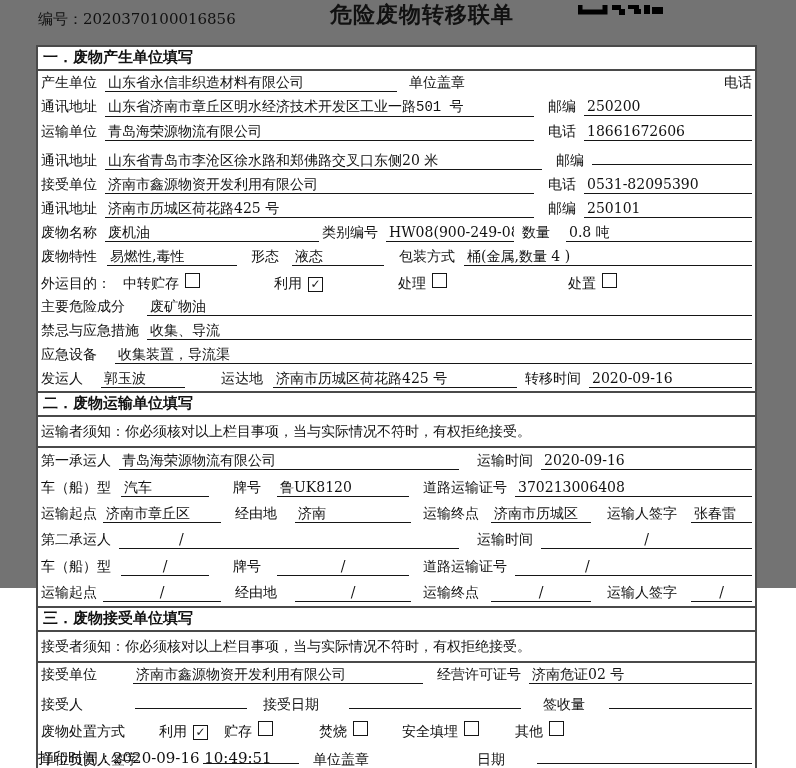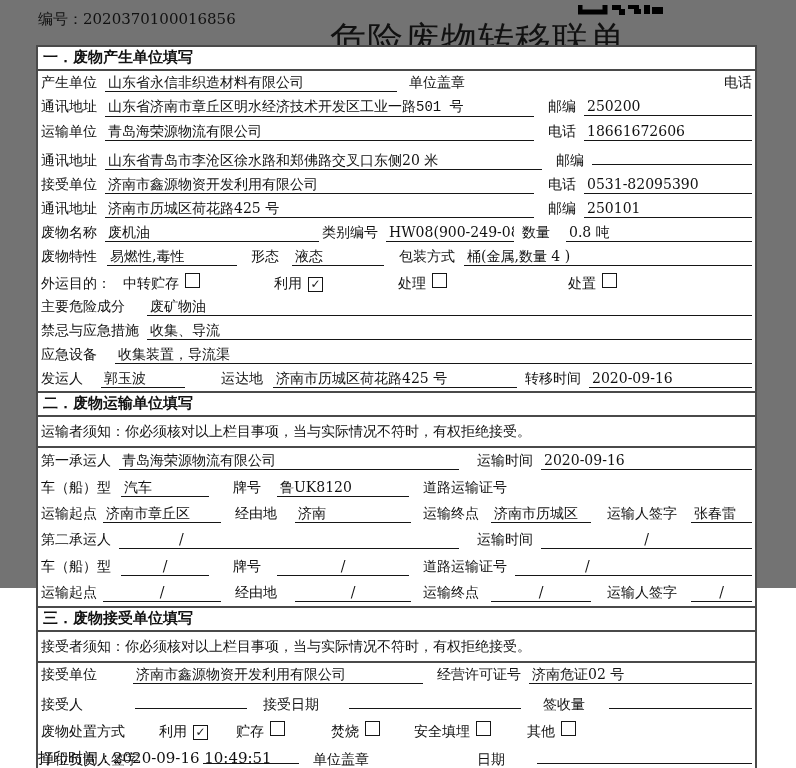--- a/index.html
+++ b/index.html
@@ -1,20 +1,20 @@
 <!DOCTYPE html>
 <html><head>
 <meta charset="utf-8">
 <style>
   html,body{margin:0;padding:0;}
   body{width:796px;height:768px;background:#ffffff;overflow:hidden;
        font-family:"DejaVu Serif","Liberation Serif",serif;color:#111;}
   .page{position:relative;width:796px;height:588px;background:#737373;padding-left:9px;}
   .serial{position:absolute;left:38px;top:10px;font-size:15px;white-space:nowrap;}
-  .doc-title{position:absolute;left:330px;top:16px;font-size:36px;font-weight:normal;letter-spacing:1px;white-space:nowrap;}
+  .doc-title{position:absolute;left:330px;top:0;font-size:22px;font-weight:bold;letter-spacing:1px;white-space:nowrap;}
   .qr{position:absolute;left:578px;top:0;}
   .edge-line{position:absolute;right:1px;top:0;width:2px;height:768px;background:#c4c4c4;}
   .form{position:absolute;left:36px;top:45px;width:721px;}
   .box{border:2px solid #4a4a4a;background:#fff;box-sizing:border-box;}
   .box + .box{margin-top:-2px;}
   .sec-header{font-weight:bold;font-size:15px;line-height:17px;padding:2px 6px 3px 5px;border-bottom:2px solid #4a4a4a;
               font-family:"DejaVu Sans","Liberation Sans",sans-serif;}
   .note{font-size:14px;line-height:17px;padding:5.5px 6px 6px 3px;border-bottom:2px solid #4a4a4a;}
   .row{display:flex;align-items:baseline;font-size:14px;line-height:17px;padding:3px 3px 3.2px 3px;white-space:nowrap;}
   .box2 .row,.box3 .row{padding-top:4.2px;padding-bottom:4.2px;}
@@ -164,20 +164,21 @@
         <span class="lbl" style="margin-left:18px;">运输时间</span>
         <span class="fld grow" style="margin-left:8px;">2020-09-16</span>
       </div>
 
       <div class="row">
         <span class="lbl">车（船）型</span>
         <span class="fld" style="width:88px;margin-left:10px;">汽车</span>
         <span class="lbl" style="margin-left:24px;">牌号</span>
         <span class="fld" style="width:132px;margin-left:16px;">鲁UK8120</span>
         <span class="lbl" style="margin-left:14px;">道路运输证号</span>
+        <span class="fld grow" style="margin-left:8px;">370213006408</span>
       </div>
 
       <div class="row">
         <span class="lbl">运输起点</span>
         <span class="fld" style="width:118px;margin-left:6px;">济南市章丘区</span>
         <span class="lbl" style="margin-left:14px;">经由地</span>
         <span class="fld" style="width:116px;margin-left:18px;">济南</span>
         <span class="lbl" style="margin-left:12px;">运输终点</span>
         <span class="fld" style="width:100px;margin-left:12px;">济南市历城区</span>
         <span class="lbl" style="margin-left:16px;">运输人签字</span>
@@ -229,21 +230,21 @@
         <span class="lbl" style="margin-left:16px;">接受日期</span>
         <span class="fld" style="width:172px;margin-left:30px;"></span>
         <span class="lbl" style="margin-left:22px;">签收量</span>
         <span class="fld grow" style="margin-left:24px;"></span>
       </div>
 
       <div class="row">
         <span class="lbl">废物处置方式</span>
         <span class="lbl" style="margin-left:34px;">利用</span>
         <span class="cb">✓</span>
-        <span class="lbl" style="margin-left:28px;">贮存</span>
+        <span class="lbl" style="margin-left:16px;">贮存</span>
         <span class="cb"></span>
         <span class="lbl" style="margin-left:46px;">焚烧</span>
         <span class="cb"></span>
         <span class="lbl" style="margin-left:34px;">安全填埋</span>
         <span class="cb"></span>
         <span class="lbl" style="margin-left:36px;">其他</span>
         <span class="cb"></span>
       </div>
 
       <div class="row">

